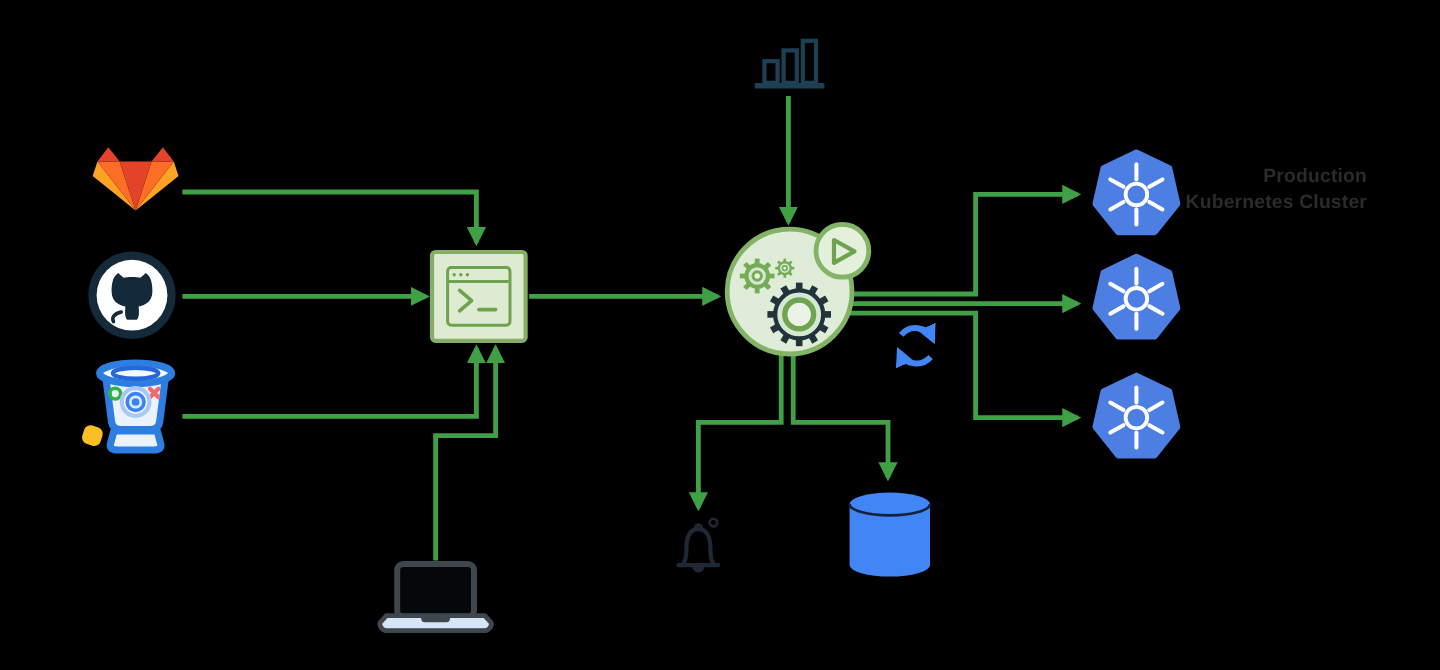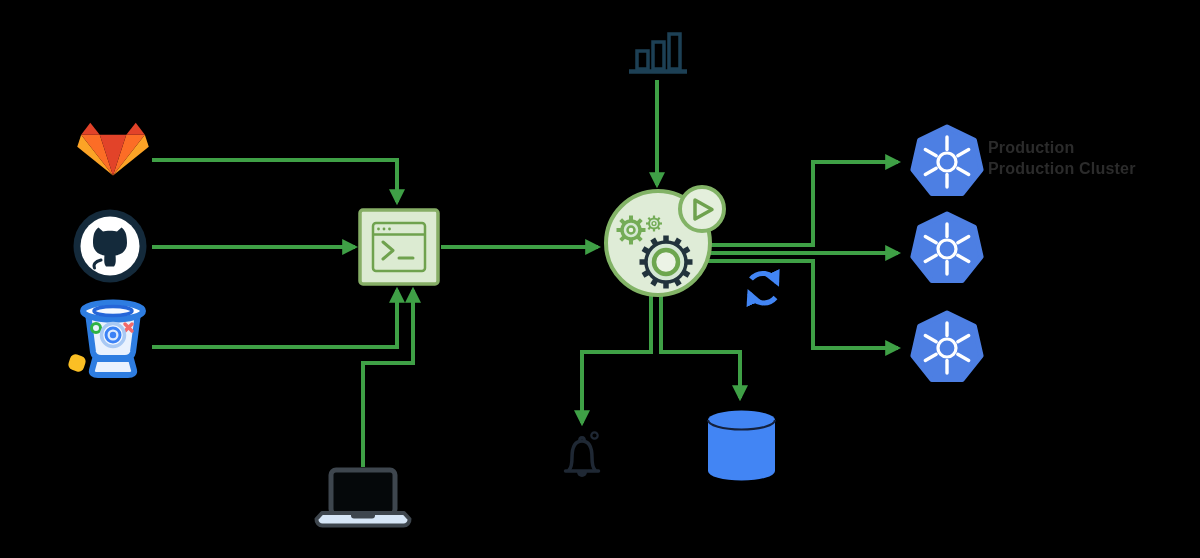--- a/index.html
+++ b/index.html
@@ -1,21 +1,21 @@
 <!DOCTYPE html>
 <html><head>
 <meta charset="utf-8">
 <style>
   html,body{margin:0;padding:0;background:#000;}
   .canvas{position:relative;width:1200px;height:558px;background:#000;overflow:hidden;
           font-family:"Liberation Sans",sans-serif;}
   .canvas svg{position:absolute;left:0;top:0;}
   .cluster-label{position:absolute;left:988px;top:137px;font-weight:bold;font-size:16px;
                  line-height:21px;color:#2b2b2b;letter-spacing:.2px;}
-  .cluster-label span{display:block;}
+  .cluster-label span{display:block;text-align:right;}
 </style>
 </head>
 <body>
 
 <div class="canvas">
 
 <svg width="1200" height="558" viewBox="0 0 1200 558">
   <defs>
     <marker id="ah" viewBox="0 0 10 10" refX="8" refY="5" markerWidth="4" markerHeight="4" orient="auto-start-reverse">
       <path d="M0,0 L10,5 L0,10 Z" fill="#3FA046"></path>
@@ -174,16 +174,16 @@
     <path d="M351,513 h24 v2.5 a3,3 0 0 1 -3,3 h-18 a3,3 0 0 1 -3,-3 Z" fill="#3E464E"></path>
   </g>
 
   <use href="#k8s" transform="translate(947,162)"></use>
   <use href="#k8s" transform="translate(947,249)"></use>
   <use href="#k8s" transform="translate(947,348)"></use>
 </svg>
 
 <div class="cluster-label">
   <span>Production</span>
-  <span>Production Cluster</span>
+  <span>Kubernetes Cluster</span>
 </div>
 
 </div>
 
 </body></html>

